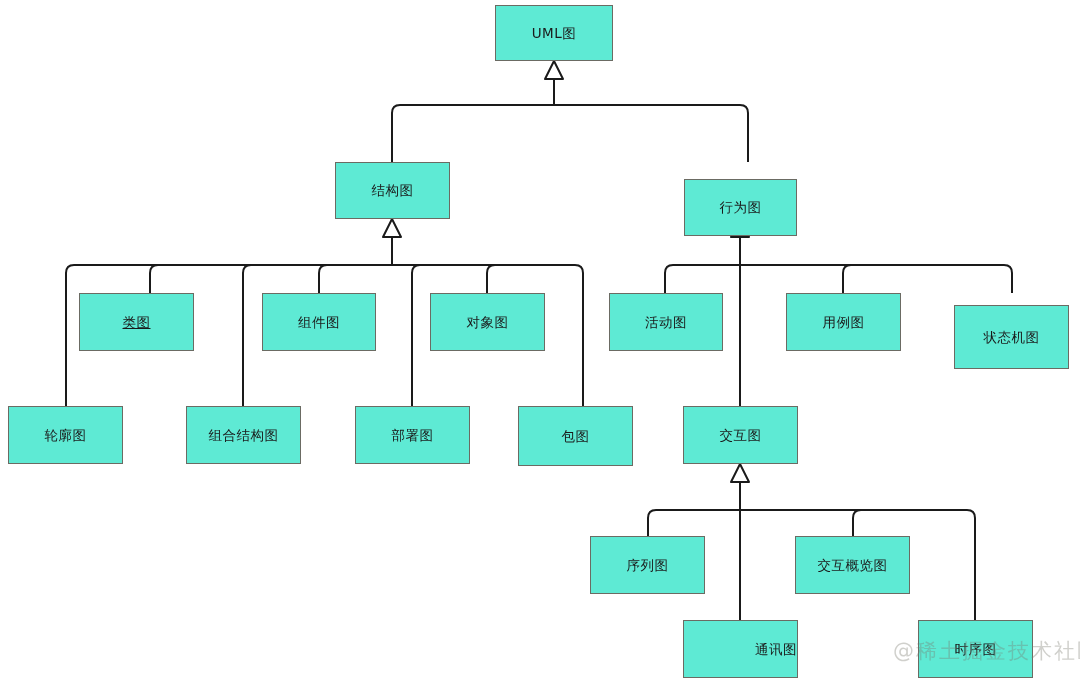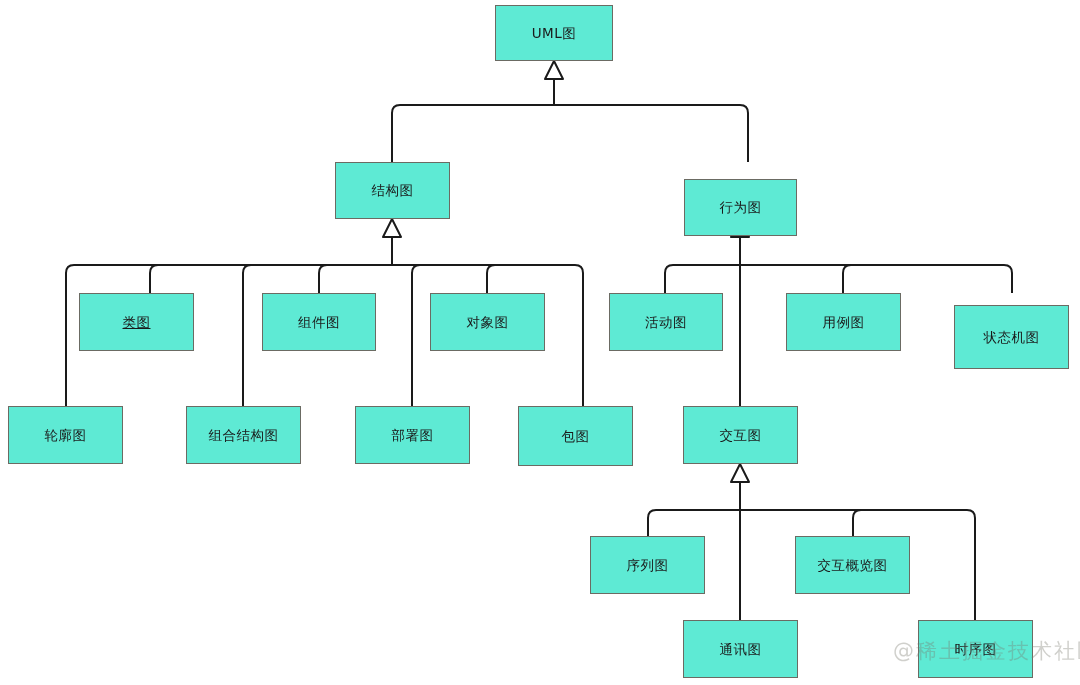--- a/index.html
+++ b/index.html
@@ -145,21 +145,21 @@
   </div>
 
   <div class="node" style="left:590px; top:536px; width:115px; height:58px;">
     <span>序列图</span>
   </div>
 
   <div class="node" style="left:795px; top:536px; width:115px; height:58px;">
     <span>交互概览图</span>
   </div>
 
-  <div class="node" style="left:683px; top:620px; width:115px; height:58px;">
+  <div class="node" style="left:683px; top:620px; width:115px; height:58px;justify-content:flex-end;">
     <span>通讯图</span>
   </div>
 
   <div class="node" style="left:918px; top:620px; width:115px; height:58px;">
     <span>时序图</span>
   </div>
 
   <div class="watermark" style="left:893px; top:637px;">@稀土掘金技术社区</div>
 
 </div>

